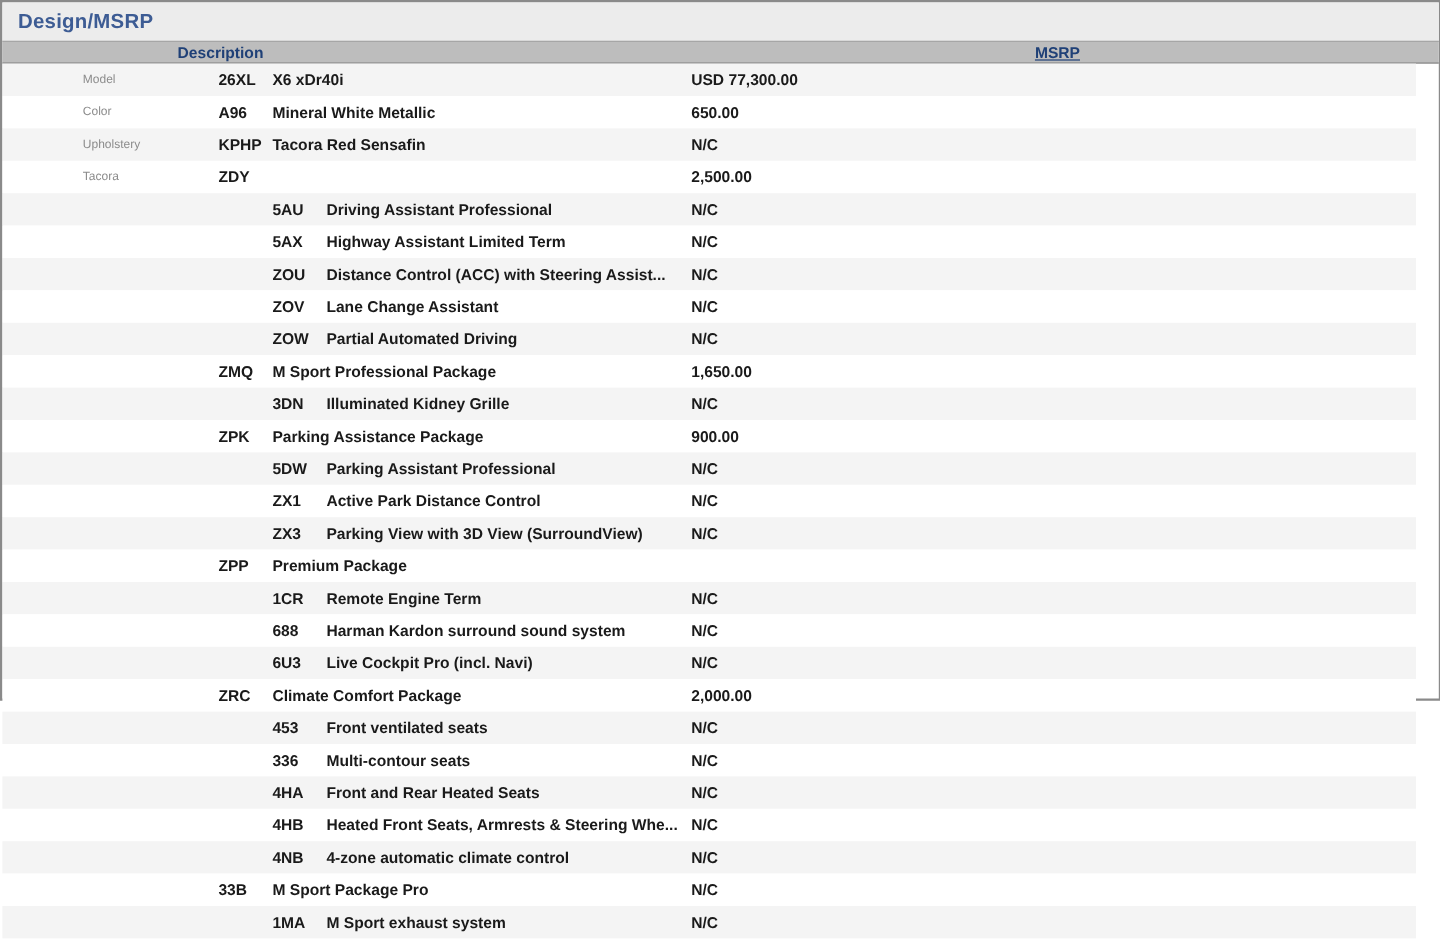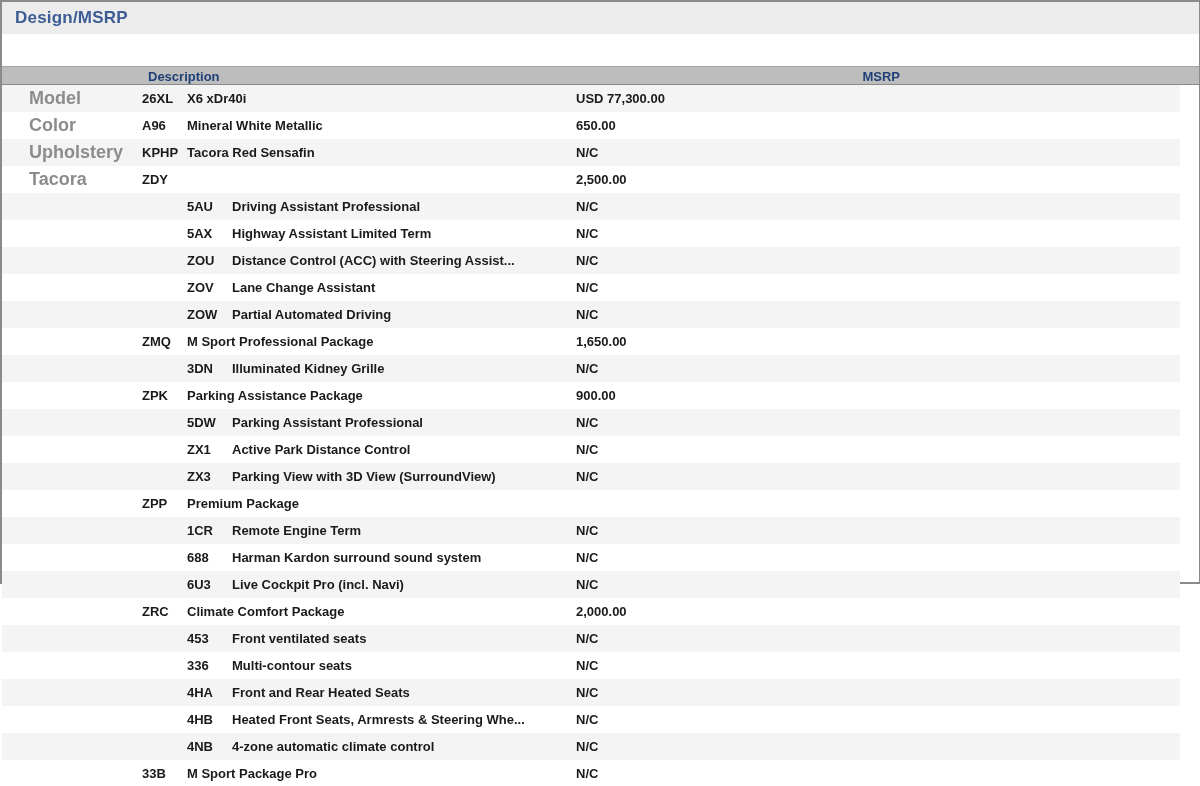--- a/index.html
+++ b/index.html
@@ -30,47 +30,47 @@
     color: var(--title-text);
     letter-spacing: 0.2px;
   }
   .header-row {
     position: relative;
     height: 19px;
     background: var(--header-bg);
     border-top: 1px solid #a6a6a6;
     border-bottom: 1px solid var(--frame-border);
     box-sizing: border-box;
-    margin-top: 32px;
   }
   .h-desc {
     position: absolute; left: 146px; top: 50%; transform: translateY(-50%);
     font-size: 13px; font-weight: bold; color: var(--header-text);
   }
   .h-msrp {
     position: absolute; left: 598px; width: 300px; top: 50%; transform: translateY(-50%);
     text-align: right;
-    font-size: 13px; font-weight: bold; color: var(--header-text);
+    font-size: 13px; font-weight: bold; color: var(--header-text); text-decoration: underline;
   }
   .tbody { width: 1197px; }
   .row {
     position: relative;
     height: 27px;
     width: 1178px;
     display: flex; align-items: center;
     background: var(--row-bg);
     font-size: 13px; font-weight: bold; color: var(--body-text);
     white-space: nowrap;
   }
   .row.odd { background: var(--stripe-bg); }
   .c-label {
     width: 140px; flex: none;
     box-sizing: border-box; padding-left: 27px;
-    font-weight: bold; font-size: 18px;
+    font-weight: normal; font-size: 10px;
     color: var(--label-text);
+    margin-left: 40px;
   }
   .c-indent { width: 0; flex: none; }
   .row.sub .c-indent { width: 45px; }
   .c-code { width: 45px; flex: none; }
   .c-desc { flex: none; }
   .c-msrp {
     position: absolute; left: 574px; width: 300px;
   }
 </style>
 </head>

